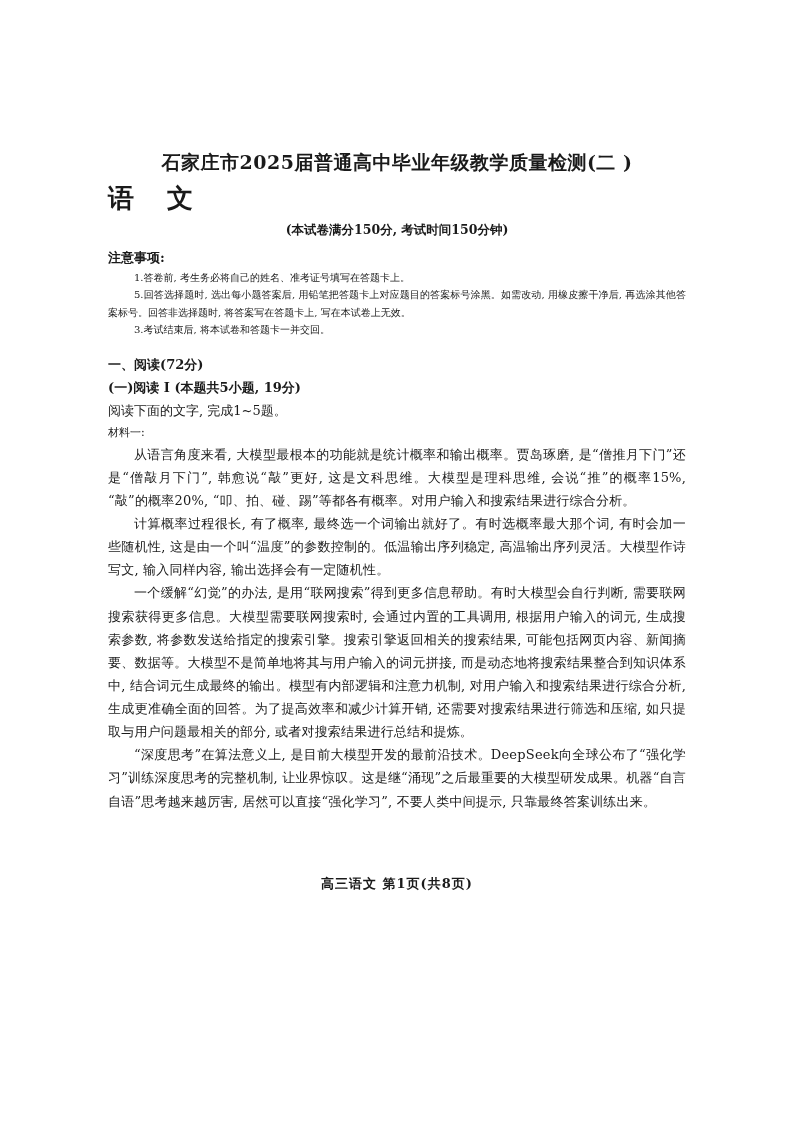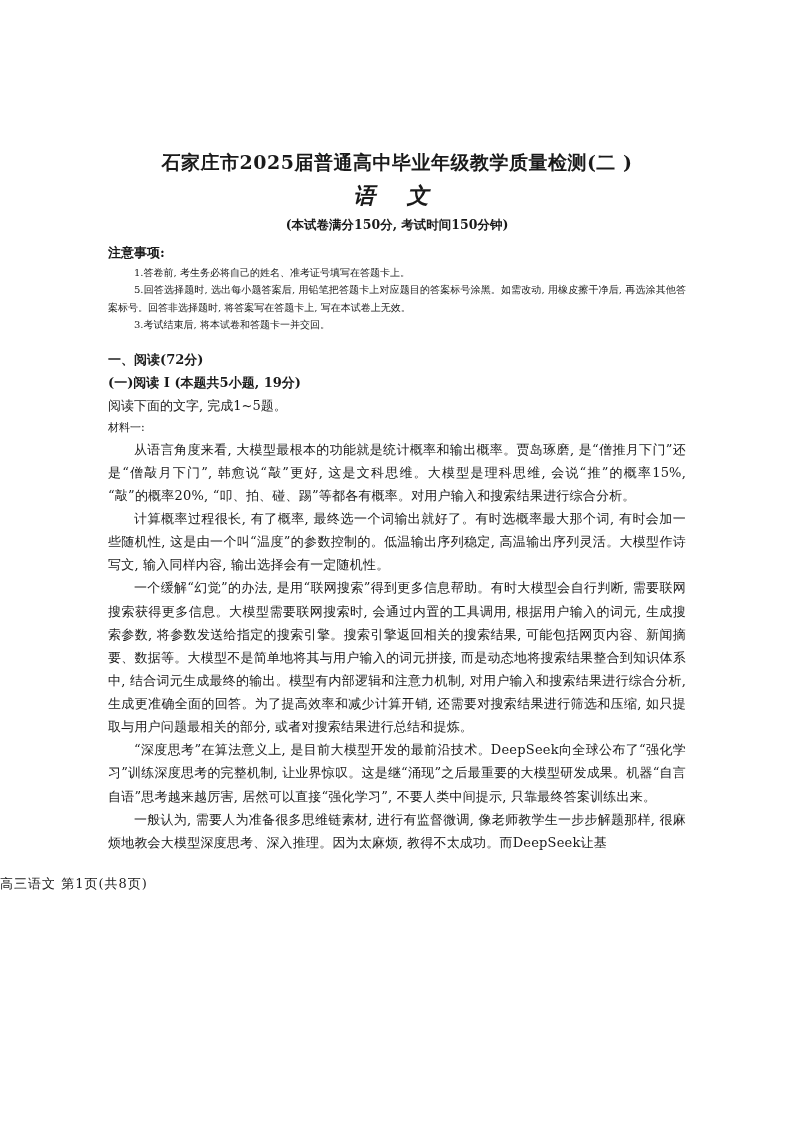--- a/index.html
+++ b/index.html
@@ -25,26 +25,25 @@
   }
   .doc-title {
     text-align: center;
     font-size: 19px;
     font-weight: bold;
     letter-spacing: 0.5px;
     margin: 0 0 6px 0;
     line-height: 1.3;
   }
   .subject {
-    text-align: center;
-    font-size: 22px;
+    text-align: left;
+    font-size: 26px;
     font-weight: bold;
     letter-spacing: 12px;
     margin: 4px 0 6px 0;
-    font-style: italic;
   }
   .exam-info {
     text-align: center;
     font-size: 12.5px;
     margin: 0 0 10px 0;
     font-weight: bold;
   }
   .notice-title {
     font-size: 13px;
     font-weight: bold;
@@ -85,23 +84,23 @@
     text-indent: 26px;
     margin: 0;
     text-align: justify;
     letter-spacing: 0.2px;
   }
   .footer {
     position: absolute;
     left: 0;
     bottom: 230px;
     width: 794px;
-    text-align: left;
+    text-align: center;
     font-size: 13px;
-    font-weight: normal;
+    font-weight: bold;
     letter-spacing: 1px;
   }
 </style>
 </head>
 <body>
 
 <div class="page">
 
   <h1 class="doc-title">石家庄市2025届普通高中毕业年级教学质量检测(二 )</h1>
 
@@ -117,17 +116,16 @@
 
   <div class="section-head">一、阅读(72分)</div>
   <div class="sub-head">(一)阅读 I (本题共5小题, 19分)</div>
   <div class="instr">阅读下面的文字, 完成1~5题。</div>
   <div class="material-label">材料一:</div>
 
   <p class="body-para">从语言角度来看, 大模型最根本的功能就是统计概率和输出概率。贾岛琢磨, 是“僧推月下门”还是“僧敲月下门”, 韩愈说“敲”更好, 这是文科思维。大模型是理科思维, 会说“推”的概率15%, “敲”的概率20%, “叩、拍、碰、踢”等都各有概率。对用户输入和搜索结果进行综合分析。</p>
   <p class="body-para">计算概率过程很长, 有了概率, 最终选一个词输出就好了。有时选概率最大那个词, 有时会加一些随机性, 这是由一个叫“温度”的参数控制的。低温输出序列稳定, 高温输出序列灵活。大模型作诗写文, 输入同样内容, 输出选择会有一定随机性。</p>
   <p class="body-para">一个缓解“幻觉”的办法, 是用“联网搜索”得到更多信息帮助。有时大模型会自行判断, 需要联网搜索获得更多信息。大模型需要联网搜索时, 会通过内置的工具调用, 根据用户输入的词元, 生成搜索参数, 将参数发送给指定的搜索引擎。搜索引擎返回相关的搜索结果, 可能包括网页内容、新闻摘要、数据等。大模型不是简单地将其与用户输入的词元拼接, 而是动态地将搜索结果整合到知识体系中, 结合词元生成最终的输出。模型有内部逻辑和注意力机制, 对用户输入和搜索结果进行综合分析, 生成更准确全面的回答。为了提高效率和减少计算开销, 还需要对搜索结果进行筛选和压缩, 如只提取与用户问题最相关的部分, 或者对搜索结果进行总结和提炼。</p>
   <p class="body-para">“深度思考”在算法意义上, 是目前大模型开发的最前沿技术。DeepSeek向全球公布了“强化学习”训练深度思考的完整机制, 让业界惊叹。这是继“涌现”之后最重要的大模型研发成果。机器“自言自语”思考越来越厉害, 居然可以直接“强化学习”, 不要人类中间提示, 只靠最终答案训练出来。</p>
-  <p class="body-para">一般认为, 需要人为准备很多思维链素材, 进行有监督微调, 像老师教学生一步步解题那样, 很麻烦地教会大模型深度思考、深入推理。因为太麻烦, 教得不太成功。而DeepSeek让基</p>
 
 </div>
 
 <div class="footer">高三语文   第1页(共8页)</div>
 
 </body></html>

